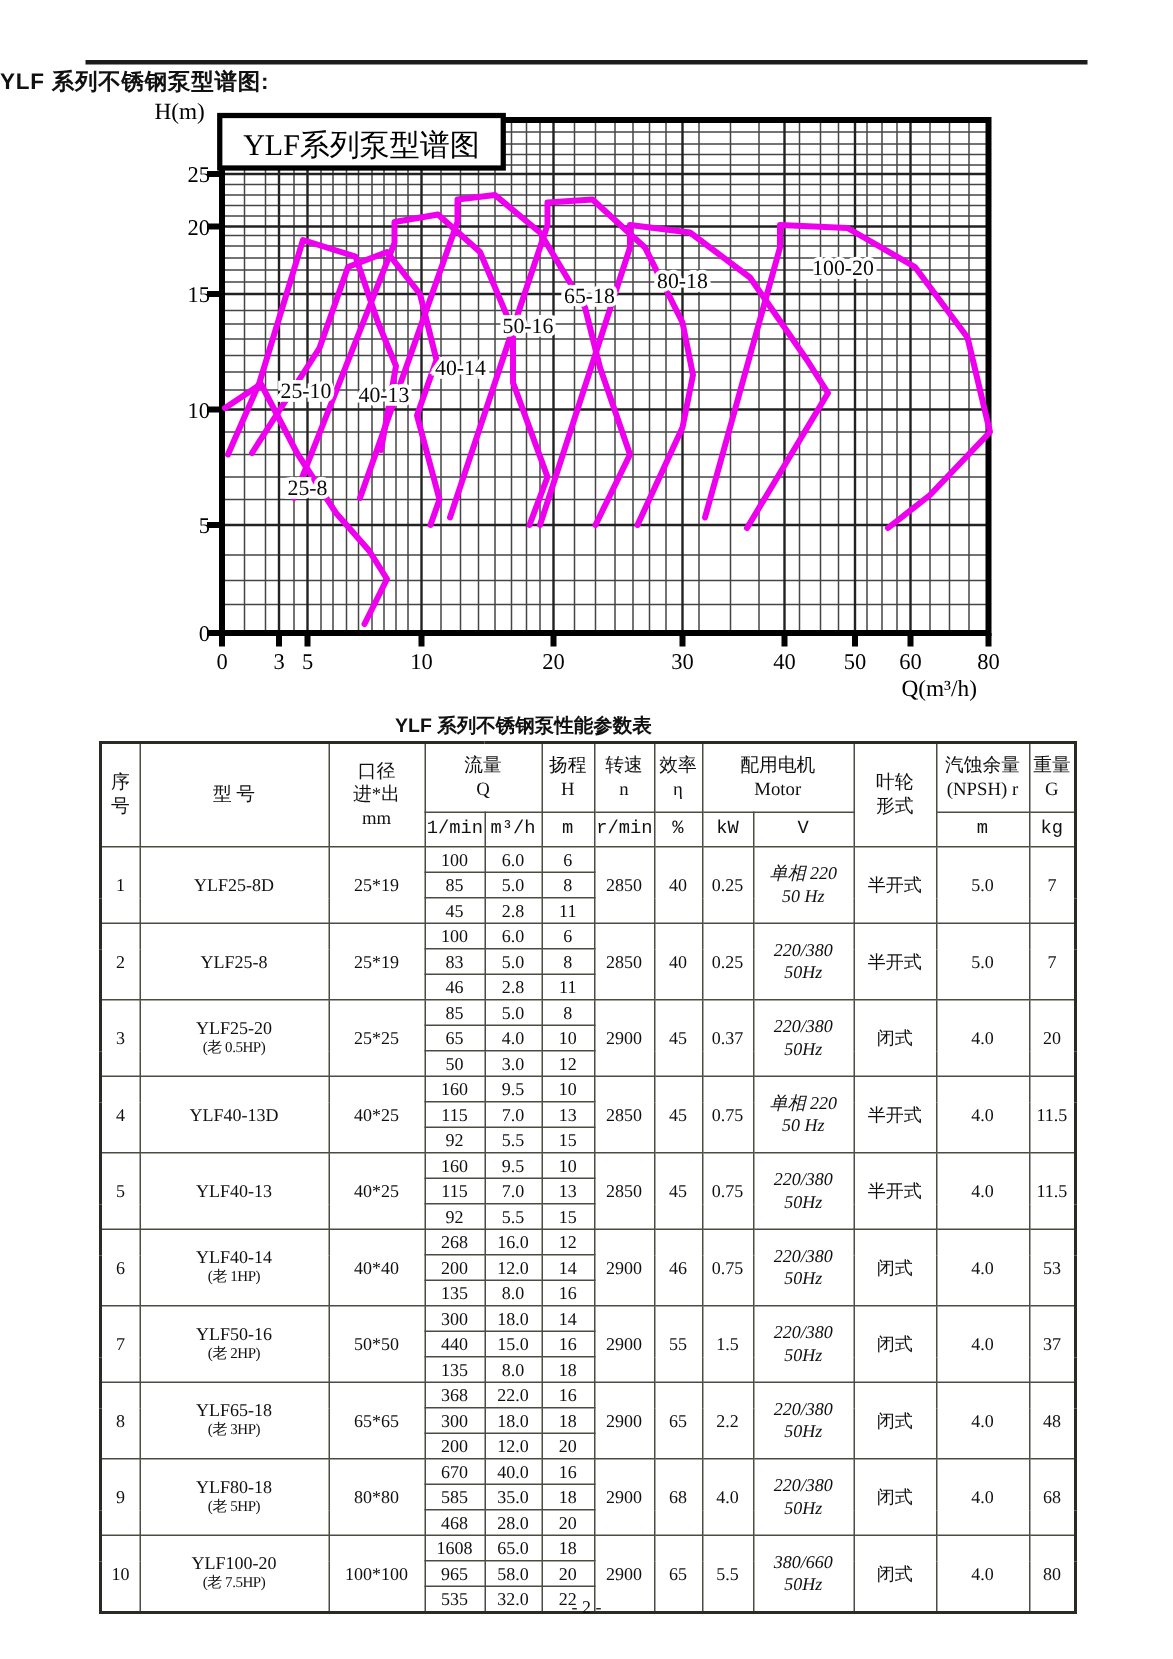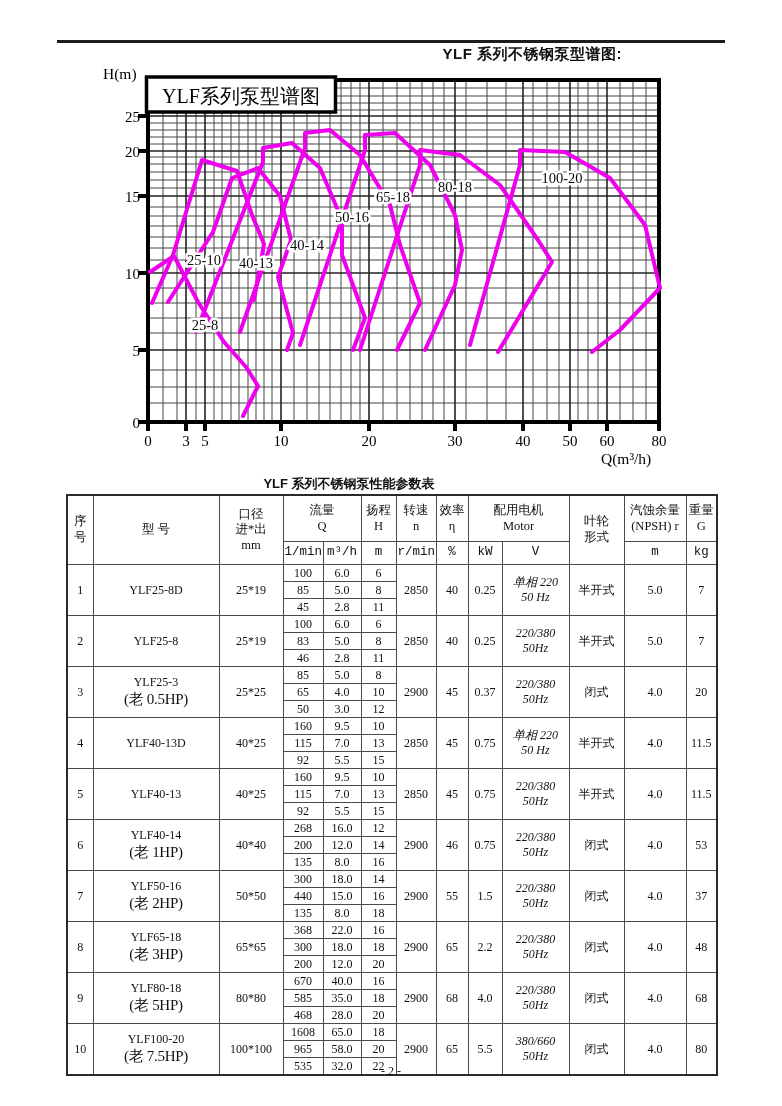--- a/index.html
+++ b/index.html
@@ -1,36 +1,36 @@
 <!DOCTYPE html>
 <html><head>
 <meta charset="utf-8">
 <style>
   html,body{margin:0;padding:0;background:#e8e8e8;}
   .page{position:relative;width:782px;height:1106px;background:#ffffff;margin:0 auto;
         font-family:"Liberation Serif","DejaVu Serif",serif;color:#111;overflow:hidden;}
   .top-rule{position:absolute;left:57px;top:40px;width:668px;height:2.5px;background:#1c1c1c;}
-  .doc-title{position:absolute;left:0;top:45px;width:622px;text-align:right;
+  .doc-title{position:absolute;left:0;top:45px;width:622px;text-align:left;
              font-family:"Liberation Sans","DejaVu Sans",sans-serif;
              font-weight:bold;font-size:15px;letter-spacing:0.5px;}
   #chart-svg{position:absolute;left:0;top:0;width:782px;height:475px;}
   .tbl-title{position:absolute;left:0;top:475px;width:698px;text-align:center;
              font-family:"Liberation Sans","DejaVu Sans",sans-serif;
              font-weight:bold;font-size:13px;}
   .tbl-wrap{position:absolute;left:66px;top:494px;}
   table.perf{border-collapse:collapse;table-layout:fixed;width:650px;
              font-family:"Liberation Serif","DejaVu Serif",serif;font-size:12px;color:#101010;
              border:2.5px solid #2b2b26;}
   table.perf td{border:1px solid #4b4b42;text-align:center;vertical-align:middle;
                 padding:0 1px;overflow:hidden;line-height:1.25;}
   table.perf thead td{font-size:12.5px;}
   table.perf tr.h1 td{height:45px;}
   table.perf tr.h2 td{height:22px;font-family:Liberation Mono, monospace;}
   table.perf tbody td{height:16px;}
-  .note{font-size:15px;letter-spacing:-0.3px;}
+  .note{font-size:10px;letter-spacing:-0.3px;}
   .vspan{line-height:1.8;font-style:italic;}
   .footer{position:absolute;left:0;top:1064px;width:782px;text-align:center;font-size:12px;}
 </style>
 </head>
 <body>
 
 <div class="page">
 
   <div class="top-rule"></div>
 
@@ -286,21 +286,21 @@
             <td>8</td>
           </tr>
           <tr>
             <td>46</td>
             <td>2.8</td>
             <td>11</td>
           </tr>
           <tr>
             <td rowspan="3">3</td>
             <td rowspan="3">
-              <div>YLF25-3</div>
+              <div>YLF25-20</div>
               <div class="note">(老 0.5HP)</div>
             </td>
             <td rowspan="3">25*25</td>
             <td>85</td>
             <td>5.0</td>
             <td>8</td>
             <td rowspan="3">2900</td>
             <td rowspan="3">45</td>
             <td rowspan="3">0.37</td>
             <td rowspan="3" class="vspan">

